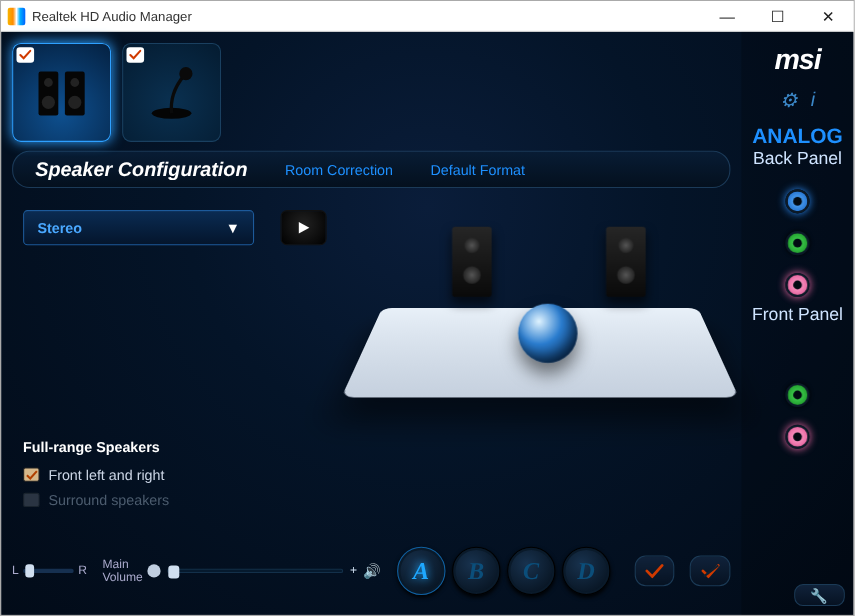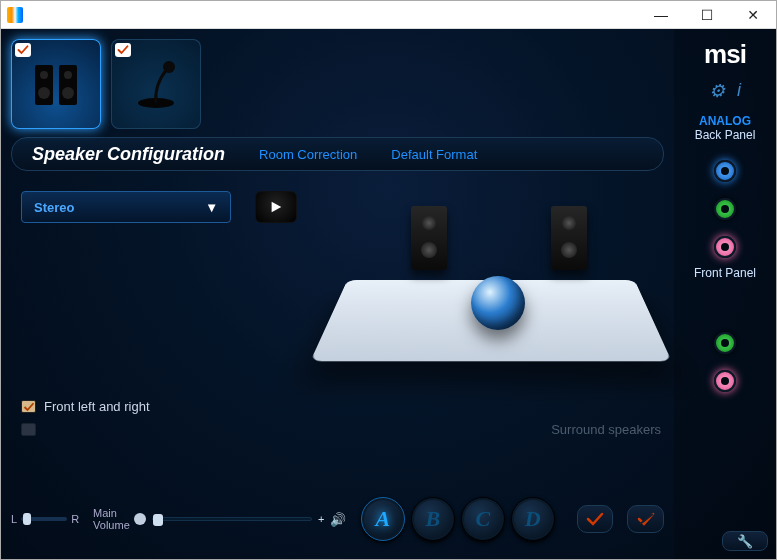--- a/index.html
+++ b/index.html
@@ -124,21 +124,21 @@
   .spk::before { top:10px; }
   .spk::after { bottom:12px; width:16px; height:16px; }
   .spk.left { left:80px; }
   .spk.right { left:220px; }
 
   
   .lower { position:absolute; left:20px; top:370px; width: 640px; display:flex; }
   .lower .col { flex:1; }
   .sect-title { color:#fff; font-weight:bold; margin-bottom:10px; font-size:13px; }
   .chk { display:flex; align-items:center; gap:8px; color:#ccd6e6; font-size:13px; margin-bottom:8px; cursor:pointer;}
-  .chk.dis { color:#4c5c6e; cursor:default;justify-content:space-between; }
+  .chk.dis { color:#4c5c6e; cursor:default; }
   .chkbox {
     width:15px; height:13px; background:#d6b88a;
     border:1px solid #222; display:flex; align-items:center; justify-content:center;
     border-radius:2px;
   }
   .chkbox.dis { background:#2a3442; border-color:#1a242e;}
   .chkbox svg { width:12px; height:12px; }
 
   
   .bottom {
@@ -175,27 +175,27 @@
     display:flex; align-items:center; justify-content:center; cursor:pointer;
   }
 
   
   .sidebar {
     width:102px; background: rgba(0,0,0,.2);
     display:flex; flex-direction:column; align-items:center;
     padding:10px 4px;
   }
   .logo {
-    font-family: Arial, sans-serif; font-weight:900; 
+    font-family: Arial, sans-serif; font-weight:900; font-style:italic;
     color:#fff; font-size:26px; letter-spacing:-1px; margin-bottom:10px;
   }
   .side-icons { display:flex; gap:12px; margin-bottom:12px;}
   .side-icons span { color:#3b87c7; font-size:18px; cursor:pointer; font-style:italic; }
-  .side-label { color:#1e90ff; font-weight:bold; font-size:12px; }
-  .side-sub { color:#cfe4ff; font-size:12px; margin-bottom:10px; }
+  .side-label { color:#1e90ff; font-weight:bold; font-size:19px; }
+  .side-sub { color:#cfe4ff; font-size:16px; margin-bottom:10px; }
   .jack {
     width:22px; height:22px; border-radius:50%; margin:8px 0;
     border:2px solid #0c1a28; box-shadow: 0 0 4px #000;
     position:relative; cursor:pointer;
   }
   .jack::after { content:""; position:absolute; inset:5px; border-radius:50%; background:#020a12; }
   .jack.blue  { background: radial-gradient(circle,#5ab0ff,#1560c0); box-shadow:0 0 8px #2b90ff;}
   .jack.green { background: radial-gradient(circle,#4ade5a,#158a20);}
   .jack.pink  { background: radial-gradient(circle,#ffa8d0,#e05090); box-shadow:0 0 8px #ff70b0;}
 
@@ -205,20 +205,21 @@
     background: linear-gradient(#10223a,#061222); border:1px solid #1b3a56;
     display:flex; align-items:center; justify-content:center; cursor:pointer;
     color:#cfe4ff; font-size:13px;
   }
 </style>
 </head>
 <body>
 
 <div class="titlebar">
   <div class="appicon"></div>
+  <span>Realtek HD Audio Manager</span>
   <div class="spacer"></div>
   <button>―</button>
   <button>☐</button>
   <button class="close">✕</button>
 </div>
 
 <div class="app">
   <div class="content">
 
     <div class="devices">
@@ -273,20 +274,21 @@
       <div class="stage">
         <div class="platform"></div>
         <div class="spk left"></div>
         <div class="spk right"></div>
         <div class="sphere"></div>
       </div>
     </div>
 
     <div class="lower">
       <div class="col">
+        <div class="sect-title">Full-range Speakers</div>
         <div class="chk">
           <span class="chkbox">
             <svg viewBox="0 0 16 16">
                 <path d="M2 8 L6 12 L14 3" stroke="#b04000" stroke-width="2.5" fill="none"></path>
               </svg>
           </span>
           <span>Front left and right</span>
         </div>
         <div class="chk dis">
           <span class="chkbox dis"></span>

